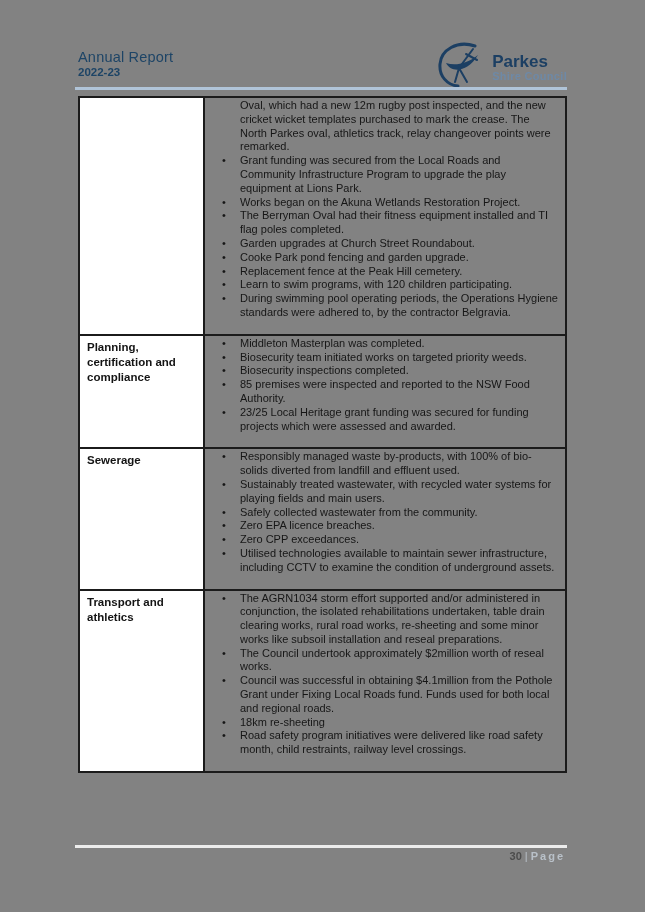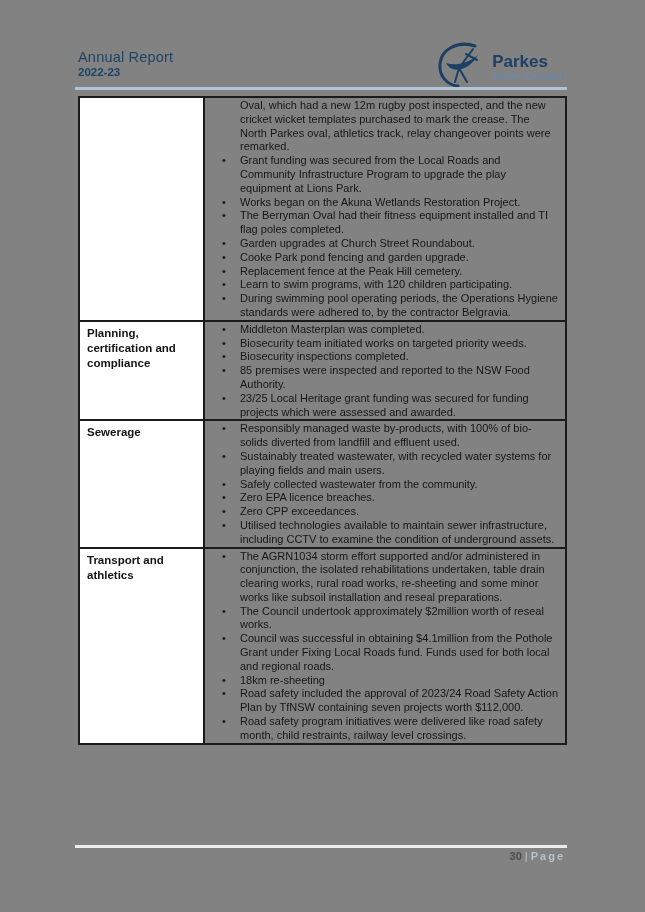--- a/index.html
+++ b/index.html
@@ -44,21 +44,21 @@
   .trow + .trow{border-top:2px solid #1b1b1b;}
   .tlabel{
     flex:none;width:125px;box-sizing:border-box;
     background:#ffffff;
     border-right:2px solid #1b1b1b;
     padding:4px 6px 4px 7px;
     font-size:11.5px;font-weight:bold;color:#141414;line-height:15px;
   }
   .tcontent{
     flex:1;min-width:0;
-    padding:1px 6px 0 0;
+    padding:1px 6px 14px 0;
     font-size:11px;color:#161616;line-height:13.8px;
   }
   .para{padding-left:35px;}
   .bullet{position:relative;padding-left:35px;}
   .bullet::before{
     content:"\2022";
     position:absolute;left:17px;top:0;
     font-size:11px;color:#161616;
   }
   .footer-rule{
@@ -134,21 +134,20 @@
       </div>
   </div>
 
   <div class="trow">
     <div class="tlabel">Transport and athletics</div>
     <div class="tcontent">
         <div class="bullet">The AGRN1034 storm effort supported and/or administered in conjunction, the isolated rehabilitations undertaken, table drain clearing works, rural road works, re-sheeting and some minor works like subsoil installation and reseal preparations.</div>
         <div class="bullet">The Council undertook approximately $2million worth of reseal works.</div>
         <div class="bullet">Council was successful in obtaining $4.1million from the Pothole Grant under Fixing Local Roads fund. Funds used for both local and regional roads.</div>
         <div class="bullet">18km re-sheeting</div>
-        <div class="bullet">Road safety included the approval of 2023/24 Road Safety Action Plan by TfNSW containing seven projects worth $112,000.</div>
         <div class="bullet">Road safety program initiatives were delivered like road safety month, child restraints, railway level crossings.</div>
       </div>
   </div>
 </div>
 
 <div class="footer-rule"></div>
 <div class="footer-text">
   <span class="num">30</span><span class="sep">|</span><span class="pg">Page</span>
 </div>
 

